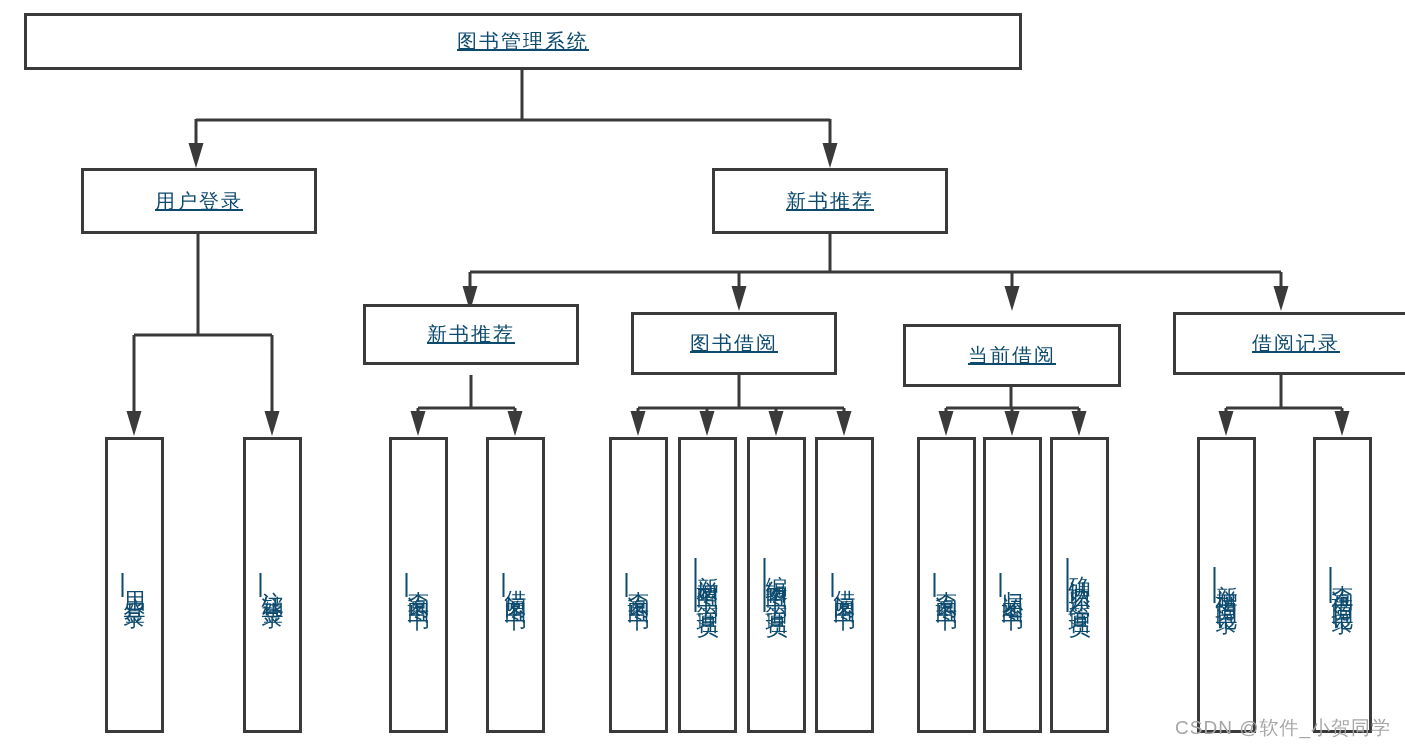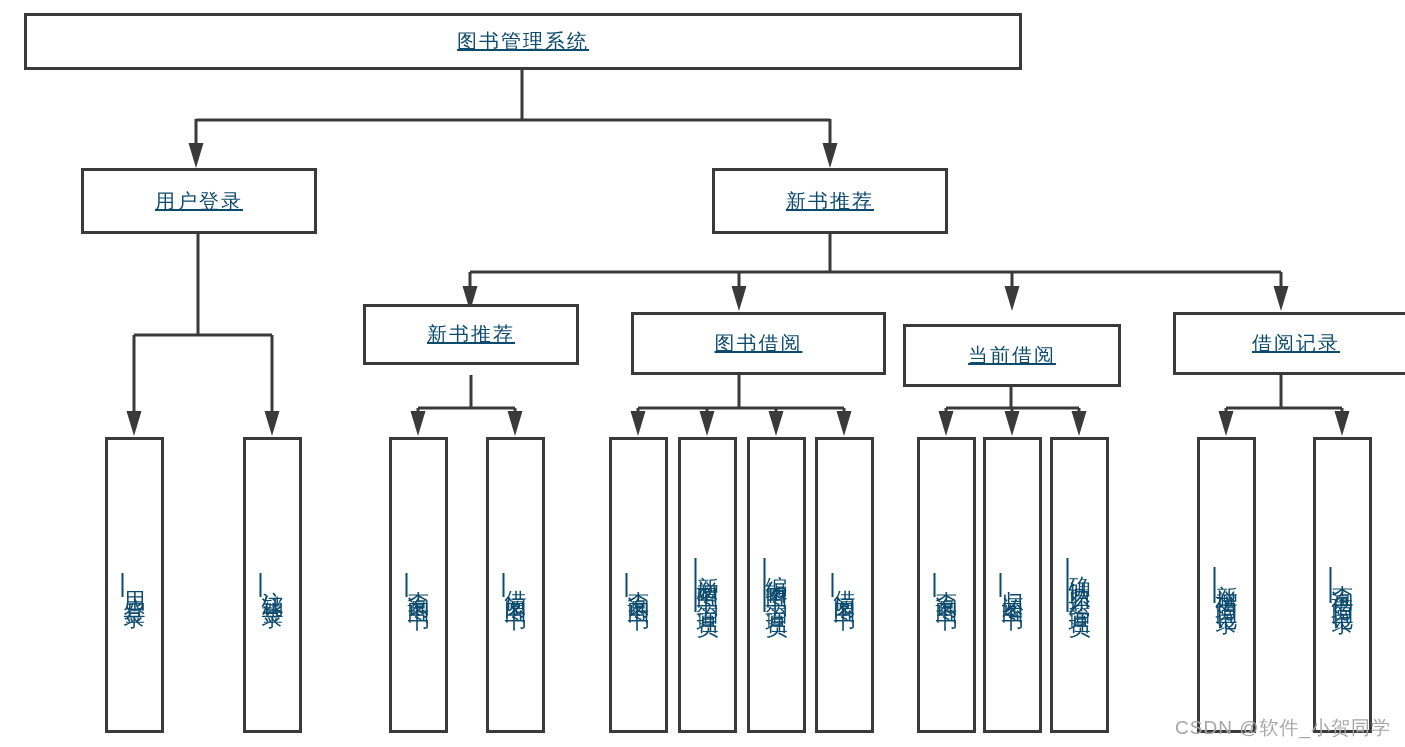--- a/index.html
+++ b/index.html
@@ -42,21 +42,21 @@
     writing-mode: vertical-rl;
     text-orientation: mixed;
     font-size: 22px;
     letter-spacing: 6px;
     line-height: 1;
   }
   #root-box      { left: 24px;   top: 13px;  width: 998px; height: 57px; }
   #grp-user      { left: 81px;   top: 168px; width: 236px; height: 66px; }
   #grp-book      { left: 712px;  top: 168px; width: 236px; height: 66px; }
   #mod-newrec    { left: 363px;  top: 304px; width: 216px; height: 61px; }
-  #mod-borrow    { left: 631px;  top: 312px; width: 255px; height: 63px; }
+  #mod-borrow    { left: 631px;  top: 312px; width: 206px; height: 63px; }
   #mod-current   { left: 903px;  top: 312px; width: 218px; height: 63px; margin-top: 12px; }
   #mod-records   { left: 1173px; top: 312px; width: 246px; height: 63px; }
   #leaf-1  { left: 105px; }
   #leaf-2  { left: 243px; }
   #leaf-3  { left: 389px; }
   #leaf-4  { left: 486px; }
   #leaf-5  { left: 609px; }
   #leaf-6  { left: 678px; }
   #leaf-7  { left: 747px; }
   #leaf-8  { left: 815px; }

